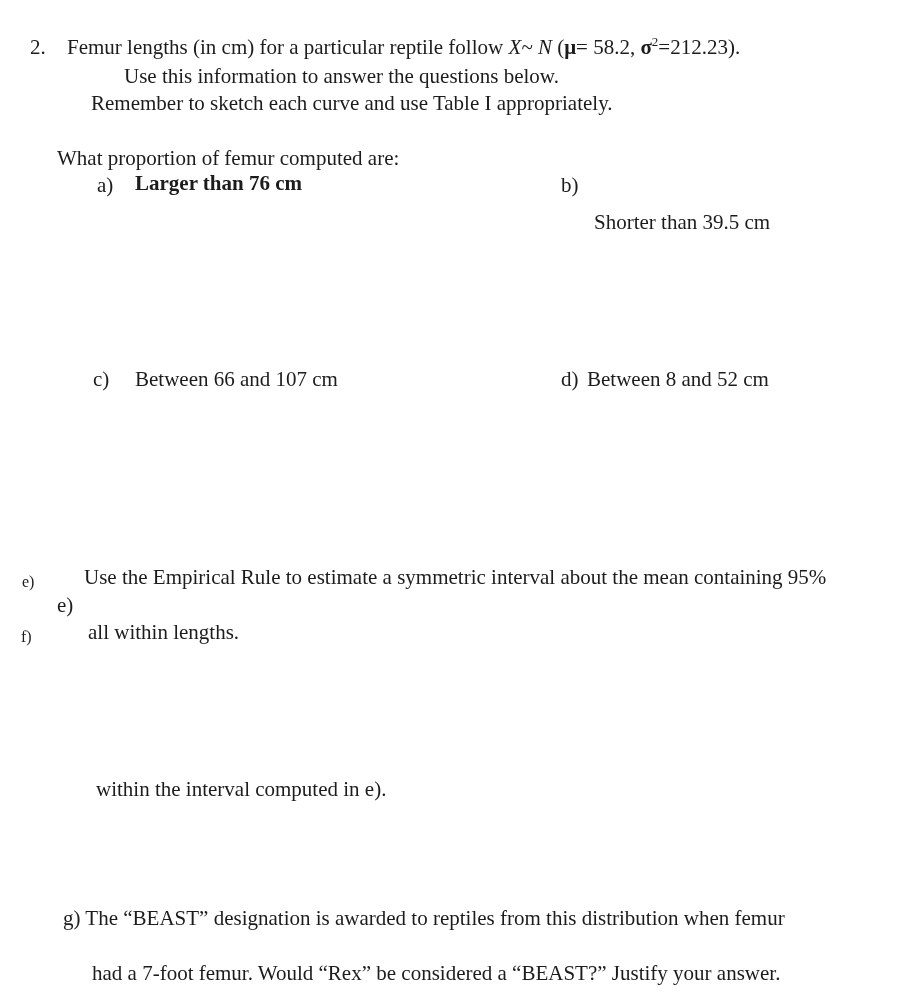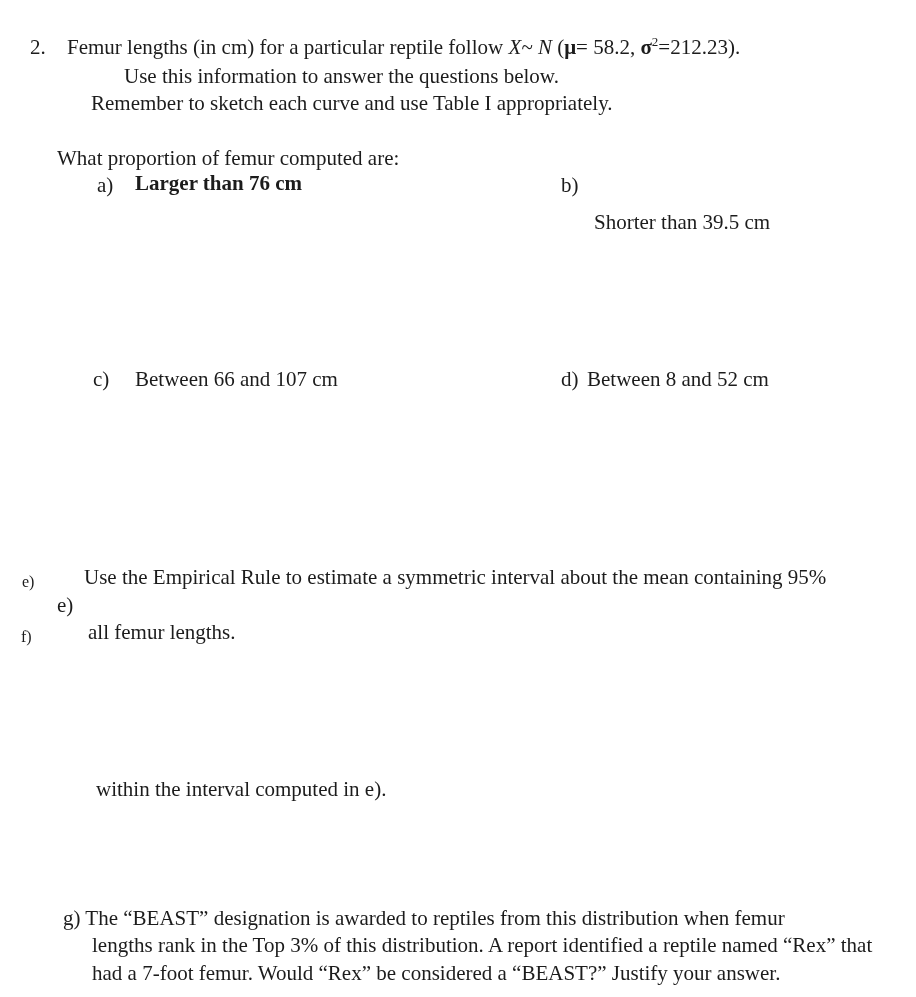--- a/index.html
+++ b/index.html
@@ -41,21 +41,20 @@
 
   <span class="t" style="left:93px; top:366px;">c)</span>
   <span class="t" style="left:135px; top:366px;">Between 66 and 107 cm</span>
   <span class="t" style="left:561px; top:366px;">d)</span>
   <span class="t" style="left:587px; top:366px;">Between 8 and 52 cm</span>
 
   <span class="t small" style="left:22px; top:568px;">e)</span>
   <span class="t" style="left:84px; top:564px;">Use the Empirical Rule to estimate a symmetric interval about the mean containing 95%</span>
   <span class="t" style="left:57px; top:592px;">e)</span>
   <span class="t small" style="left:21px; top:623px;">f)</span>
-  <span class="t" style="left:88px; top:619px;">all femur lengths.</span>
+  <span class="t" style="left:88px; top:619px;">all within lengths.</span>
 
   <span class="t" style="left:72px; top:776px;margin-left:24px;">within the interval computed in e).</span>
 
   <span class="t" style="left:63px; top:905px;">g) The “BEAST” designation is awarded to reptiles from this distribution when femur</span>
-  <span class="t" style="left:92px; top:932px;">lengths rank in the Top 3% of this distribution. A report identified a reptile named “Rex” that</span>
   <span class="t" style="left:92px; top:960px;">had a 7-foot femur. Would “Rex” be considered a “BEAST?” Justify your answer.</span>
 
 </div>
 
 </body></html>

